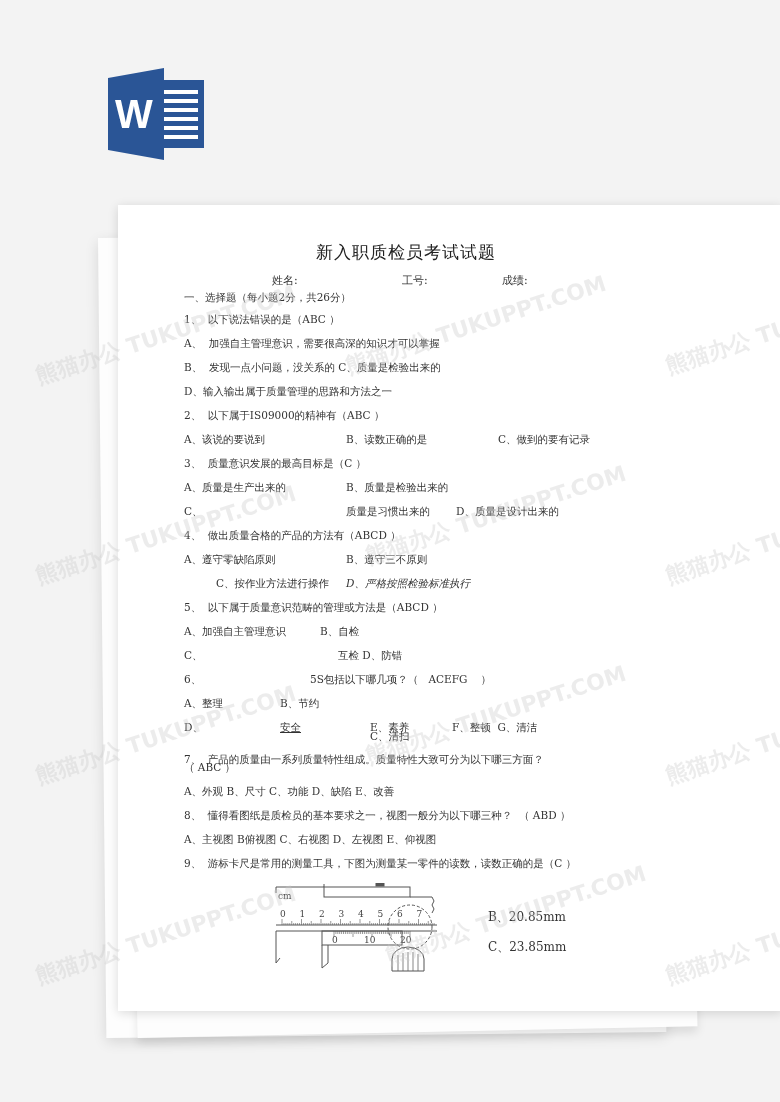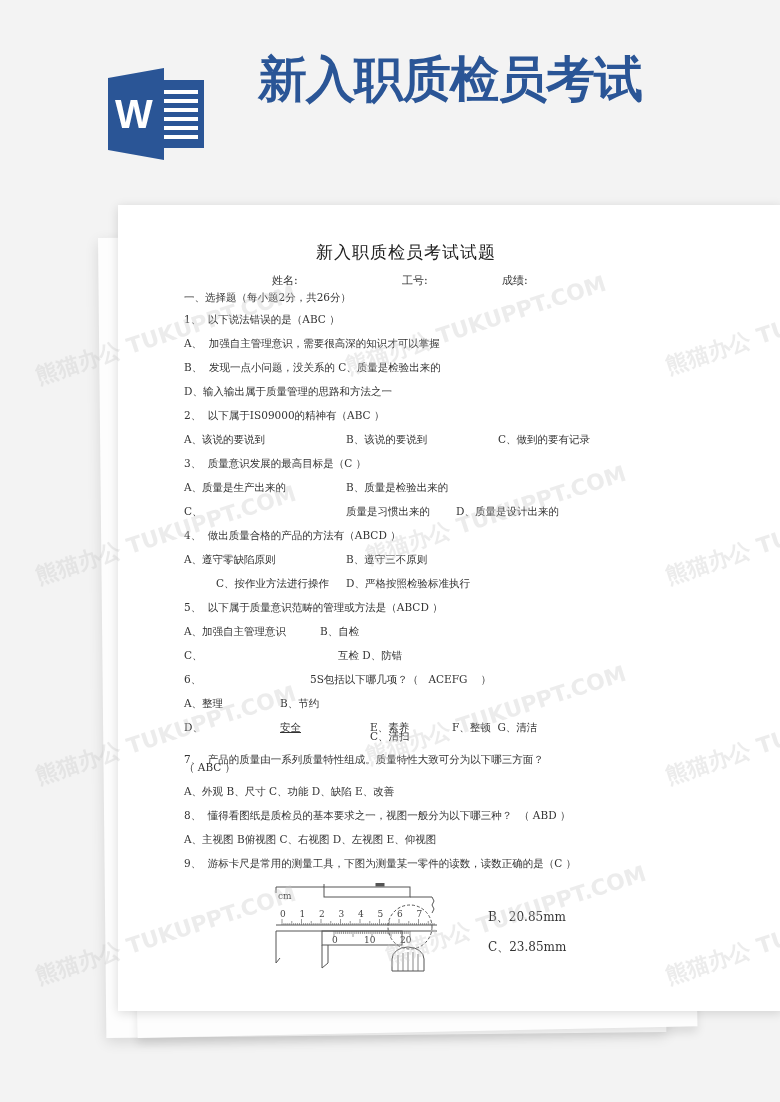--- a/index.html
+++ b/index.html
@@ -73,21 +73,20 @@
       <rect x="54" y="31" width="36" height="4"></rect>
       <rect x="54" y="40" width="36" height="4"></rect>
       <rect x="54" y="49" width="36" height="4"></rect>
       <rect x="54" y="58" width="36" height="4"></rect>
       <rect x="54" y="67" width="36" height="4"></rect>
     </g>
     <polygon points="0,10 56,0 56,92 0,82" fill="#2a5596"></polygon>
     <text x="26" y="60" font-family="Liberation Sans, sans-serif" font-weight="bold" font-size="40" fill="#ffffff" text-anchor="middle">W</text>
   </svg>
   <div class="main-title">
-    <div>新入职质检员考试</div>
   </div>
 </div>
 
 <div class="sheet-back"></div>
 <div class="sheet-back2"></div>
 
 <div class="page">
   <div class="doc">
     <div class="doc-title">新入职质检员考试试题</div>
     <div class="info-row">
@@ -96,27 +95,27 @@
       <span style="left:318px">成绩:</span>
     </div>
     <div class="line" style="top:84px">一、选择题（每小题2分，共26分）</div>
 
     <div id="lines">
         <div class="line" style="top: 106px;"><span style="left: 0px;">1、  以下说法错误的是（ABC ）</span></div>
         <div class="line" style="top: 130px;"><span style="left: 0px;">A、  加强自主管理意识，需要很高深的知识才可以掌握</span></div>
         <div class="line" style="top: 154px;"><span style="left: 0px;">B、  发现一点小问题，没关系的 C、质量是检验出来的</span></div>
         <div class="line" style="top: 178px;"><span style="left: 0px;">D、输入输出属于质量管理的思路和方法之一</span></div>
         <div class="line" style="top: 202px;"><span style="left: 0px;">2、  以下属于IS09000的精神有（ABC ）</span></div>
-        <div class="line" style="top: 226px;"><span style="left: 0px;">A、该说的要说到</span><span style="left: 162px;">B、该说的要说到</span><span style="left: 314px;">C、做到的要有记录</span></div>
+        <div class="line" style="top: 226px;"><span style="left: 0px;">A、该说的要说到</span><span style="left: 162px;">B、读数正确的是</span><span style="left: 314px;">C、做到的要有记录</span></div>
         <div class="line" style="top: 250px;"><span style="left: 0px;">3、  质量意识发展的最高目标是（C ）</span></div>
         <div class="line" style="top: 274px;"><span style="left: 0px;">A、质量是生产出来的</span><span style="left: 162px;">B、质量是检验出来的</span></div>
         <div class="line" style="top: 298px;"><span style="left: 0px;">C、</span><span style="left: 162px;">质量是习惯出来的</span><span style="left: 272px;">D、质量是设计出来的</span></div>
         <div class="line" style="top: 322px;"><span style="left: 0px;">4、  做出质量合格的产品的方法有（ABCD ）</span></div>
         <div class="line" style="top: 346px;"><span style="left: 0px;">A、遵守零缺陷原则</span><span style="left: 162px;">B、遵守三不原则</span></div>
-        <div class="line" style="top: 370px;"><span style="left: 0px; margin-left: 32px;">C、按作业方法进行操作</span><span style="left: 162px;">D、严格按照检验标准执行</span></div>
+        <div class="line" style="top: 370px;"><span style="left: 0px; margin-left: 32px;">C、按作业方法进行操作</span><span style="left: 162px; font-style: italic;">D、严格按照检验标准执行</span></div>
         <div class="line" style="top: 394px;"><span style="left: 0px;">5、  以下属于质量意识范畴的管理或方法是（ABCD ）</span></div>
         <div class="line" style="top: 418px;"><span style="left: 0px;">A、加强自主管理意识</span><span style="left: 136px;">B、自检</span></div>
         <div class="line" style="top: 442px;"><span style="left: 0px;">C、</span><span style="left: 154px;">互检 D、防错</span></div>
         <div class="line" style="top: 466px;"><span style="left: 0px;">6、</span><span style="left: 126px;">5S包括以下哪几项？（   ACEFG    ）</span></div>
         <div class="line" style="top: 490px;"><span style="left: 0px;">A、整理</span><span style="left: 96px;">B、节约</span><span style="left: 186px; margin-top: 33px;">C、清扫</span></div>
         <div class="line" style="top: 514px;"><span style="left: 0px;">D、</span><span style="left: 96px; text-decoration: underline;">安全</span><span style="left: 186px;">E、素养</span><span style="left: 268px;">F、整顿  G、清洁</span></div>
         <div class="line" style="top: 538px;"><span style="left: 0px; margin-top: 8px;">7、  产品的质量由一系列质量特性组成。质量特性大致可分为以下哪三方面？</span></div>
         <div class="line" style="top: 554px;"><span style="left: 0px;">（ ABC ）</span></div>
         <div class="line" style="top: 578px;"><span style="left: 0px;">A、外观 B、尺寸 C、功能 D、缺陷 E、改善</span></div>
         <div class="line" style="top: 602px;"><span style="left: 0px;">8、  懂得看图纸是质检员的基本要求之一，视图一般分为以下哪三种？  （ ABD ）</span></div>

